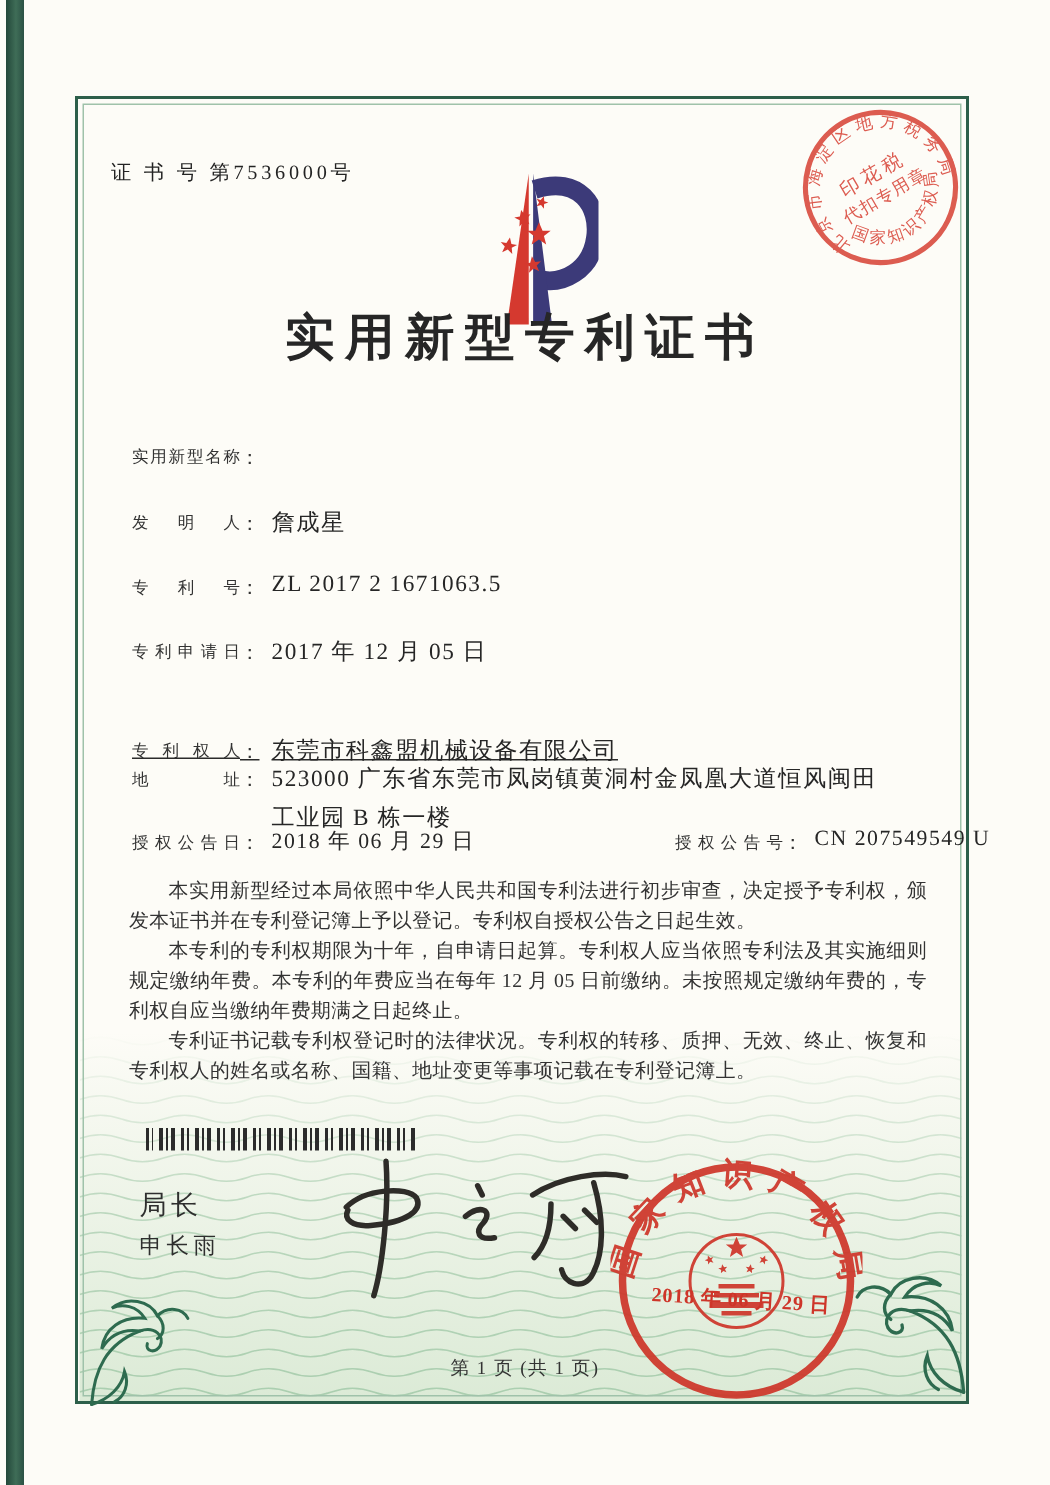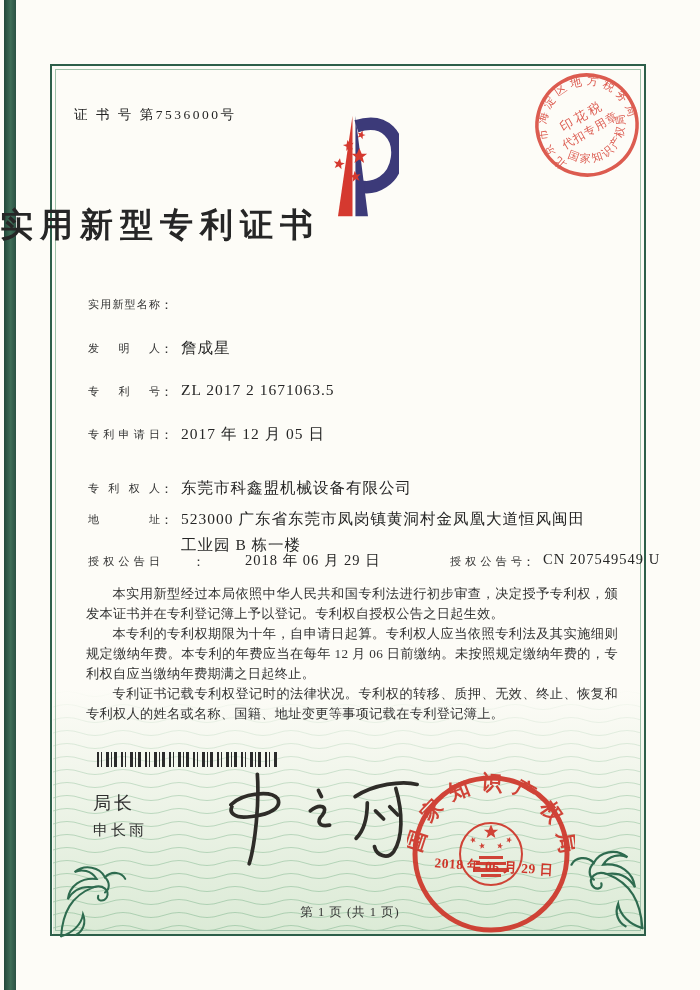--- a/index.html
+++ b/index.html
@@ -28,21 +28,21 @@
   .waves{
     position:absolute;left:53px;top:688px;width:593px;height:247px;
     -webkit-mask-image:linear-gradient(to bottom,transparent,rgba(0,0,0,.75) 45%,#000 100%);
     mask-image:linear-gradient(to bottom,transparent,rgba(0,0,0,.75) 45%,#000 100%);
   }
   .cert-no{
     position:absolute;left:74px;top:106px;font-size:13.5px;letter-spacing:2.5px;color:#232323;
   }
   .logo{position:absolute;left:307px;top:110px;}
   .title{
-    position:absolute;left:0;top:203px;width:700px;
+    position:absolute;left:0;top:203px;width:700px;text-align:center;
     font-size:33px;font-weight:bold;letter-spacing:7px;color:#262626;
   }
   .row{position:absolute;left:88px;display:flex;align-items:flex-start;white-space:nowrap;}
   .lbl{
     display:inline-block;width:72px;font-size:11px;color:#333;
     text-align:justify;text-align-last:justify;padding-top:3px;letter-spacing:0;
   }
   .colon{font-size:13px;color:#333;padding-top:2px;}
   .val{font-size:15.5px;color:#262626;margin-left:8px;letter-spacing:1px;}
   .val2{display:block;margin-top:5px;}
@@ -165,44 +165,44 @@
 <div class="row" style="top:381px;">
   <span class="lbl">专利号</span>
     <span class="colon">：</span>
   <span class="val">ZL 2017 2 1671063.5</span>
 </div>
 <div class="row" style="top:424px;">
   <span class="lbl">专利申请日</span>
     <span class="colon">：</span>
   <span class="val">2017 年 12 月 05 日</span>
 </div>
-<div class="row" style="top:478px;">
+<div class="row" style="top:490px;text-decoration:underline;">
   <span class="lbl">专利权人</span>
     <span class="colon">：</span>
   <span class="val">东莞市科鑫盟机械设备有限公司</span>
 </div>
 <div class="row" style="top:509px;white-space:normal;">
   <span class="lbl">地址</span>
     <span class="colon">：</span>
   <span class="val" style="width:430px;"><span>523000 广东省东莞市凤岗镇黄洞村金凤凰大道恒风闽田</span><span class="val2">工业园 B 栋一楼</span></span>
 </div>
-<div class="row" style="top:551px;width:530px;gap:32px;">
+<div class="row" style="top:551px;width:530px;">
   <span class="lbl">授权公告日</span>
     <span class="colon">：</span>
   <span class="val" style="font-size:14.5px;">2018 年 06 月 29 日</span>
   <span class="row-grant-right">
     <span class="lbl">授权公告号</span>
       <span class="colon">：</span>
     <span class="val" style="font-size:14.5px;">CN 207549549 U</span>
   </span>
 </div>
 
 <div class="paras">
   <p>本实用新型经过本局依照中华人民共和国专利法进行初步审查，决定授予专利权，颁发本证书并在专利登记簿上予以登记。专利权自授权公告之日起生效。</p>
-  <p>本专利的专利权期限为十年，自申请日起算。专利权人应当依照专利法及其实施细则规定缴纳年费。本专利的年费应当在每年 12 月 06 日前缴纳。未按照规定缴纳年费的，专利权自应当缴纳年费期满之日起终止。</p>
+  <p>本专利的专利权期限为十年，自申请日起算。专利权人应当依照专利法及其实施细则规定缴纳年费。本专利的年费应当在每年 12 月 05 日前缴纳。未按照规定缴纳年费的，专利权自应当缴纳年费期满之日起终止。</p>
   <p>专利证书记载专利权登记时的法律状况。专利权的转移、质押、无效、终止、恢复和专利权人的姓名或名称、国籍、地址变更等事项记载在专利登记簿上。</p>
 </div>
 
 <div class="barcode"></div>
 
 <div class="sig-title">局长</div>
 <div class="sig-name">申长雨</div>
 
 <svg class="signature-svg" width="220" height="112" viewBox="0 0 215 110">
   <g fill="none" stroke="#2e2c28" stroke-width="3.6" stroke-linecap="round">

